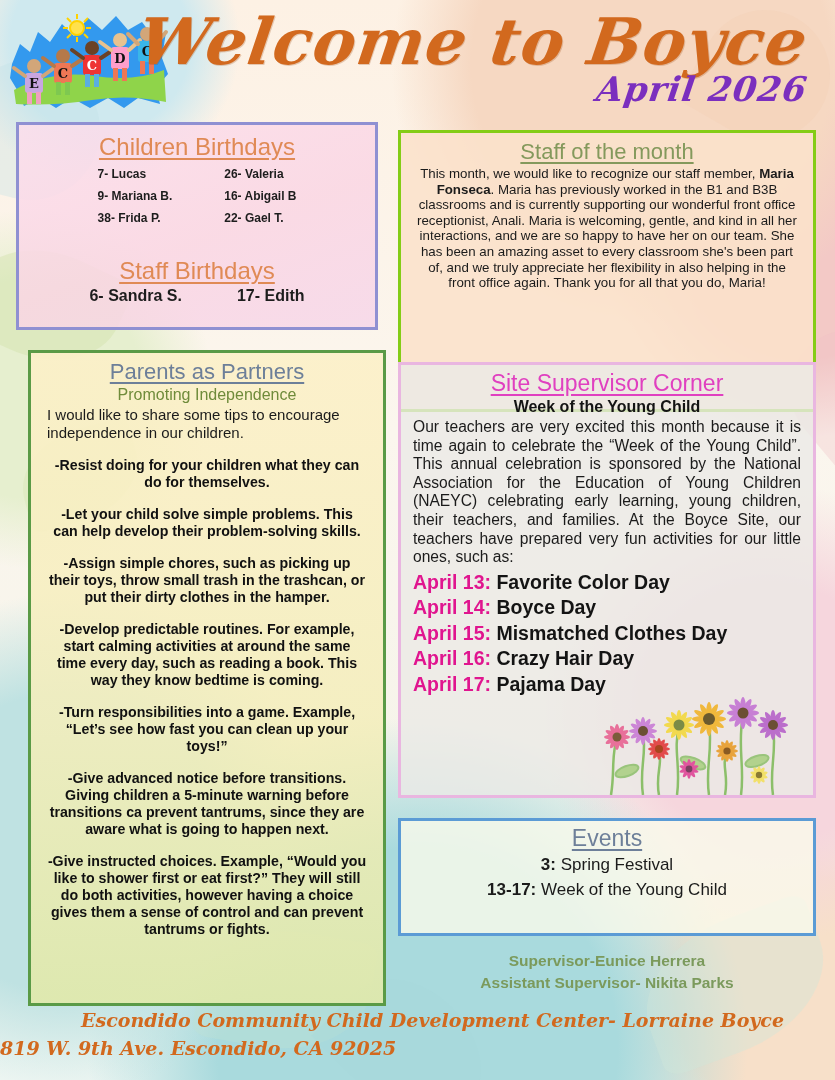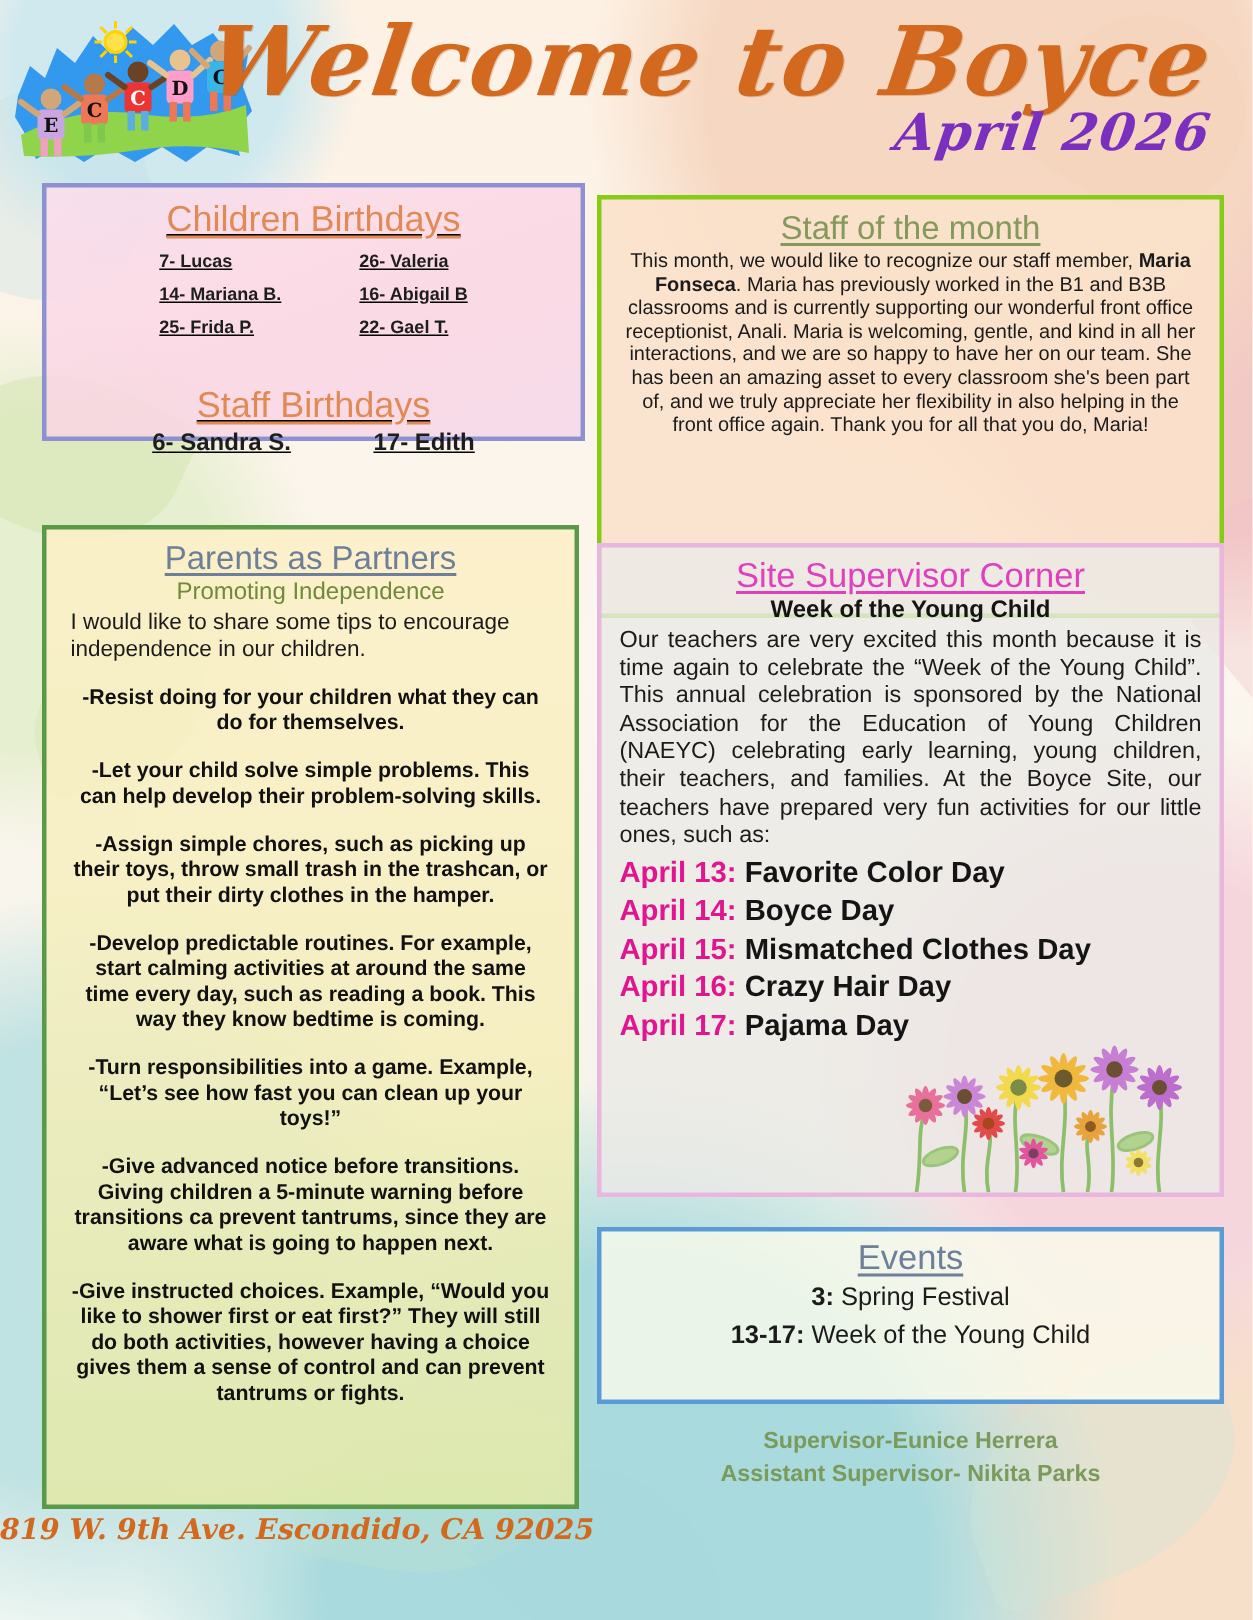--- a/index.html
+++ b/index.html
@@ -72,25 +72,24 @@
   .box { position: absolute; }
   .sec-head {
     text-align: center;
     font-family: "Liberation Sans", sans-serif;
     font-weight: normal;
   }
   .underline { text-decoration: underline; text-underline-offset: 3px; }
 
   
   .birthdays {
-    left: 28px; top: 122px; width: 362px; height: 172px;
+    left: 16px; top: 122px; width: 362px; height: 208px;
     border: 3px solid #8f90d2;
     background: linear-gradient(160deg, rgba(252,222,236,.88), rgba(250,214,228,.86) 55%, rgba(246,214,233,.84));
     padding: 8px 10px 6px;
-    text-decoration: underline;
   }
   .birthdays h2 { font-size: 24px; color: #e08a55; margin-bottom: 2px; }
   .bd-grid { display: flex; justify-content: center; gap: 52px; margin-top: 2px; }
   .bd-col { font-size: 12px; font-weight: bold; color: #1d1d1d; line-height: 22px; }
   .staff-bd-head { margin-top: 28px; font-size: 24px; color: #e08a55; }
   .staff-bd-row {
     display: flex; justify-content: center; gap: 55px;
     font-size: 16px; font-weight: bold; color: #1d1d1d; margin-top: 2px;
   }
 
@@ -257,22 +256,22 @@
       <div class="main-title">Welcome to Boyce</div>
       <div class="sub-title">April 2026</div>
     </div>
   </div>
 
   <div class="box birthdays">
     <h2 class="sec-head underline">Children Birthdays</h2>
     <div class="bd-grid">
       <div class="bd-col">
         <div>7- Lucas</div>
-        <div>14- Mariana B.</div>
-        <div>25- Frida P.</div>
+        <div>9- Mariana B.</div>
+        <div>38- Frida P.</div>
       </div>
       <div class="bd-col">
         <div>26- Valeria</div>
         <div>16- Abigail B</div>
         <div>22- Gael T.</div>
       </div>
     </div>
     <h2 class="sec-head underline staff-bd-head">Staff Birthdays</h2>
     <div class="staff-bd-row">
       <div>6- Sandra S.</div>
@@ -445,16 +444,17 @@
     <div class="ev-row"><b>3:</b> <span>Spring Festival</span></div>
     <div class="ev-row"><b>13-17:</b> <span>Week of the Young Child</span></div>
   </div>
 
   <div class="signature">
     <div>Supervisor-Eunice Herrera</div>
     <div>Assistant Supervisor- Nikita Parks</div>
   </div>
 
   <div class="footer">
+    <div class="l1">Escondido Community Child Development Center- Lorraine Boyce</div>
     <div class="l2">819 W. 9th Ave. Escondido, CA 92025</div>
   </div>
 
 </div>
 
 </body></html>

